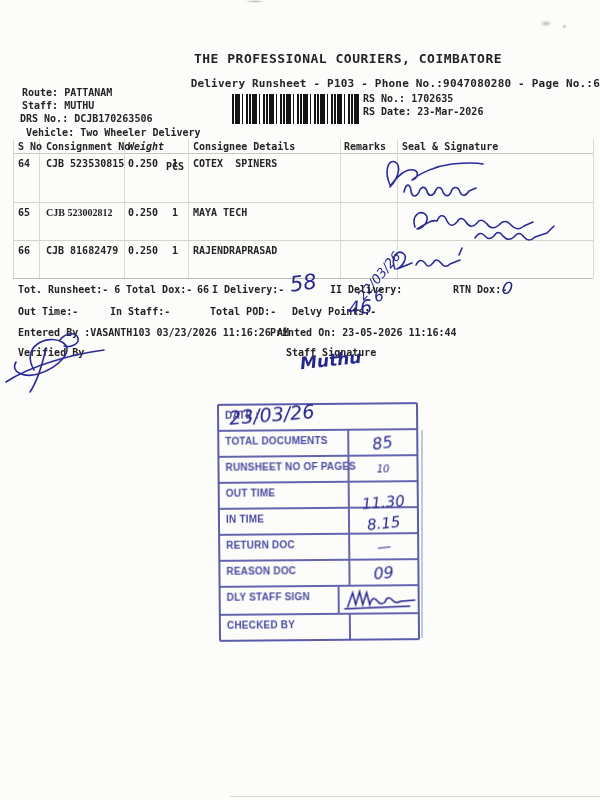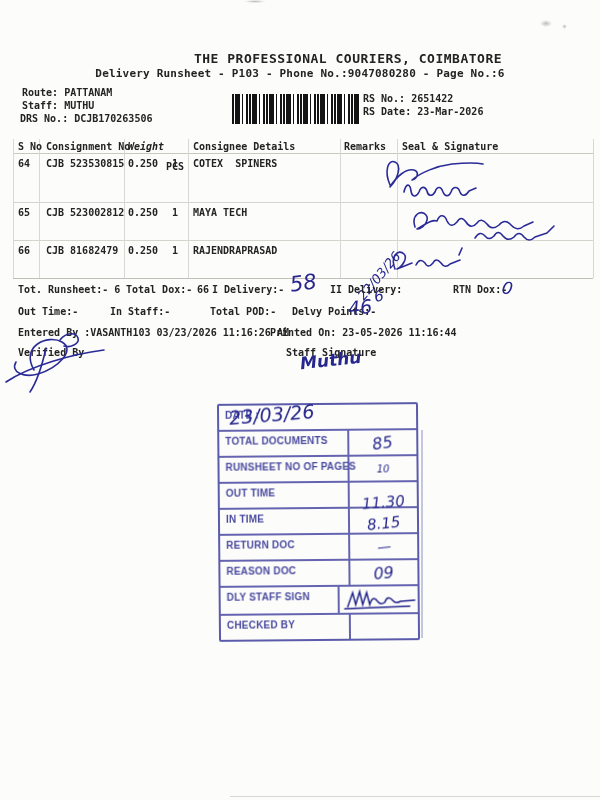--- a/index.html
+++ b/index.html
@@ -36,26 +36,27 @@
 <body>
 
 <div class="page">
 
   <div class="smudge" style="left:540px;top:20px;width:12px;height:7px;"></div>
   <div class="smudge" style="left:562px;top:24px;width:5px;height:5px;"></div>
   <div class="smudge" style="left:244px;top:0px;width:22px;height:3px;border-radius:0;"></div>
   <div class="hline" style="left:230px;top:796px;width:370px;opacity:.7;"></div>
 
   <div class="t title" style="top:52px;padding-left:48px;">THE PROFESSIONAL COURIERS, COIMBATORE</div>
-  <div class="t subtitle" style="top:68px;">Delivery Runsheet - P103 - Phone No.:9047080280 - Page No.:6</div>
+  <div class="t subtitle" style="top:78px;text-align:right;">Delivery Runsheet - P103 - Phone No.:9047080280 - Page No.:6</div>
   <div class="t sz10" style="left:22px;top:87px;">Route: PATTANAM</div>
   <div class="t sz10" style="left:22px;top:100px;">Staff: MUTHU</div>
   <div class="t sz10" style="left:20px;top:113px;">DRS No.: DCJB170263506</div>
+  <div class="t sz10" style="left:26px;top:127px;">Vehicle: Two Wheeler Delivery</div>
   <div class="barcode" style="left:232px;top:94px;width:128px;"></div>
-  <div class="t sz10" style="left:363px;top:93px;">RS No.: 2651422</div>
+  <div class="t sz10" style="left:363px;top:93px;">RS No.: 1702635</div>
   <div class="t sz10" style="left:363px;top:106px;">RS Date: 23-Mar-2026</div>
 
   <div class="hline" style="left:13px;top:153px;width:580px;"></div>
   <div class="rowline" style="left:13px;top:202px;width:580px;"></div>
   <div class="rowline" style="left:13px;top:240px;width:580px;"></div>
   <div class="hline" style="left:13px;top:278px;width:580px;background:#bfbfb8;"></div>
   <div class="vline" style="left:13px;top:139px;height:139px;"></div>
   <div class="vline" style="left:39px;top:139px;height:139px;"></div>
   <div class="vline" style="left:124px;top:139px;height:139px;"></div>
   <div class="vline" style="left:188px;top:139px;height:139px;"></div>
@@ -71,21 +72,21 @@
   <div class="t sz10" style="left:344px;top:141px;">Remarks</div>
   <div class="t sz10" style="left:402px;top:141px;">Seal &amp; Signature</div>
 
   <div class="t sz10" style="left:18px;top:158px;">64</div>
   <div class="t sz10" style="left:46px;top:158px;">CJB 523530815</div>
   <div class="t sz10" style="left:128px;top:158px;">0.250</div>
   <div class="t sz10" style="left:172px;top:158px;">1</div>
   <div class="t sz10" style="left:193px;top:158px;">COTEX  SPINERS</div>
 
   <div class="t sz10" style="left:18px;top:207px;">65</div>
-  <div class="t sz10" style="left:46px;top:207px;">CJB 523002812</div>
+  <div class="t sz10" style="left:46px;top:207px;font-family:Liberation Serif, serif;">CJB 523002812</div>
   <div class="t sz10" style="left:128px;top:207px;">0.250</div>
   <div class="t sz10" style="left:172px;top:207px;">1</div>
   <div class="t sz10" style="left:193px;top:207px;">MAYA TECH</div>
 
   <div class="t sz10" style="left:18px;top:245px;">66</div>
   <div class="t sz10" style="left:46px;top:245px;">CJB 81682479</div>
   <div class="t sz10" style="left:128px;top:245px;">0.250</div>
   <div class="t sz10" style="left:172px;top:245px;">1</div>
   <div class="t sz10" style="left:193px;top:245px;text-align:right;">RAJENDRAPRASAD</div>
 

